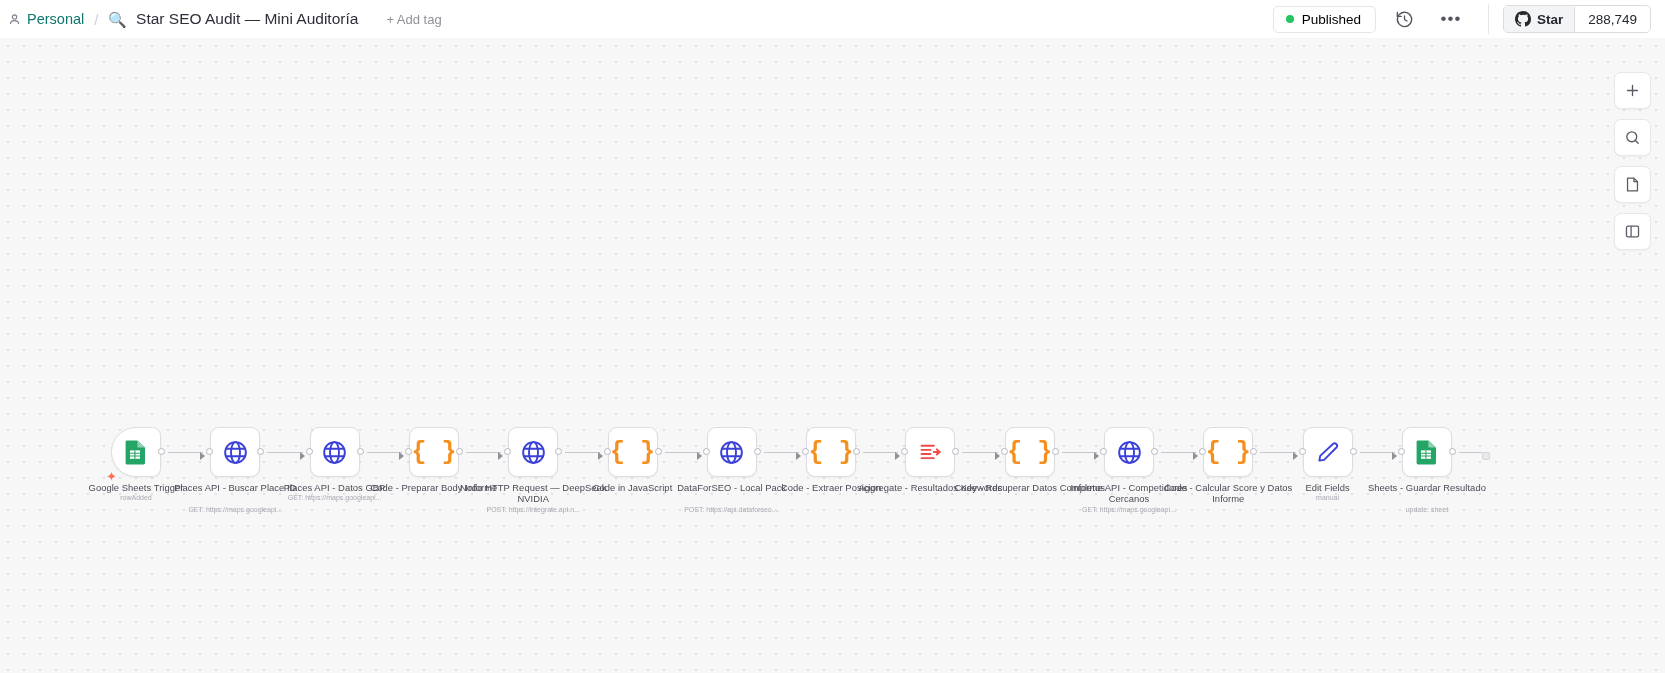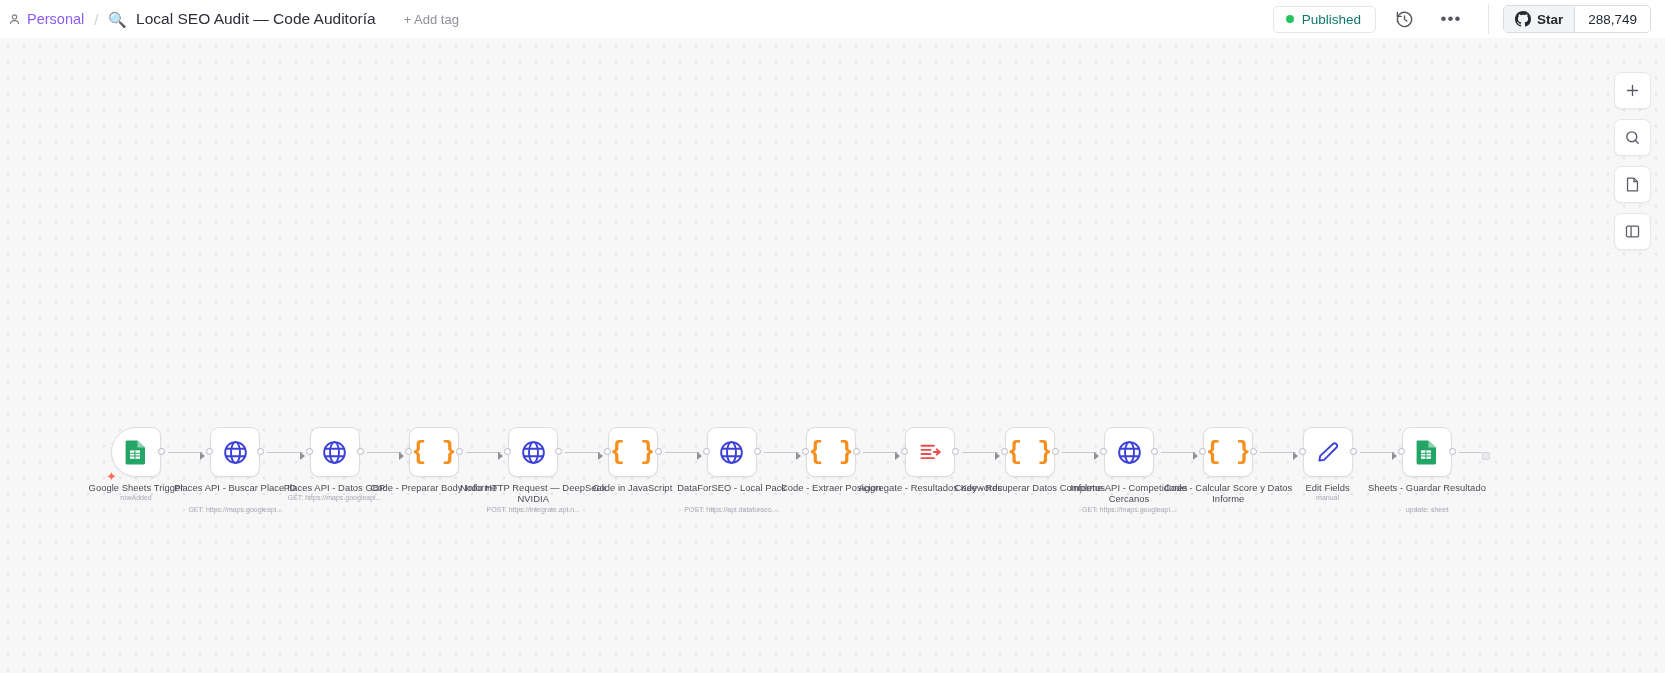--- a/index.html
+++ b/index.html
@@ -12,37 +12,37 @@
 
   
   .header {
     position: absolute; top: 0; left: 0; width: 1665px; height: 38px;
     background: #ffffff; display: flex; align-items: center;
     z-index: 30;
   }
   .breadcrumb { display: flex; align-items: center; padding-left: 8px; gap: 4px; }
   .bc-person { display: flex; align-items: center; gap: 6px; cursor: pointer; }
   .bc-person-icon { width: 13px; height: 13px; color: #7d7d87; display:block; }
-  .bc-personal-label { font-size: 14.5px; color: #8b5cf6; }
+  .bc-personal-label { font-size: 14.5px; color: #0f766e; }
   .bc-sep { font-size: 15px; color: #d0d0d6; padding: 0 6px; }
   .bc-wf { display: flex; align-items: center; gap: 9px; }
   .wf-emoji { font-size: 15px; line-height: 1; }
   .wf-title { font-size: 15.5px; color: #2d2e3a; font-weight: 400; }
   .add-tag { font-size: 13px; color: #909099; margin-left: 24px; cursor: pointer; }
 
   .header-right {
     margin-left: auto; display: flex; align-items: center; height: 38px;
   }
   .pub-badge {
     display: flex; align-items: center; gap: 8px;
     border: 1px solid #e4e4ea; border-radius: 5px;
     padding: 5px 14px 5px 12px; background: #fff; cursor: pointer;
   }
   .pub-dot { width: 8px; height: 8px; border-radius: 50%; background: #24c561; }
-  .pub-text { font-size: 13.5px; color: #0f766e; }
+  .pub-text { font-size: 13.5px; color: #000000; }
   .hdr-icon-btn {
     width: 34px; height: 34px; display: flex; align-items: center;
     justify-content: center; cursor: pointer; color: #55555f; margin-left: 12px;
   }
   .hdr-dots { letter-spacing: 1px; font-size: 17px; color: #55555f; line-height: 0.6; }
   .hdr-divider { width: 1px; height: 30px; background: #e6e6ec; margin: 0 14px 0 20px; }
   .gh-star {
     display: flex; align-items: center; border: 1px solid #d8dce1;
     border-radius: 5px; overflow: hidden; margin-right: 14px; cursor: pointer;
   }
@@ -154,21 +154,21 @@
       <div class="bc-person">
         <svg class="bc-person-icon" viewBox="0 0 16 16" fill="none" stroke="currentColor" stroke-width="1.4">
           <circle cx="8" cy="5" r="2.7"></circle>
             <path d="M3 13.5c0-2.6 2.2-4.2 5-4.2s5 1.6 5 4.2"></path>
         </svg>
         <span class="bc-personal-label">Personal</span>
       </div>
       <span class="bc-sep">/</span>
       <div class="bc-wf">
         <span class="wf-emoji">🔍</span>
-        <span class="wf-title">Local SEO Audit — Code Auditoría</span>
+        <span class="wf-title">Star SEO Audit — Mini Auditoría</span>
       </div>
       <span class="add-tag">+ Add tag</span>
     </div>
 
     <div class="header-right">
       <div class="pub-badge">
         <span class="pub-dot"></span>
         <span class="pub-text">Published</span>
       </div>
       <div class="hdr-icon-btn">

